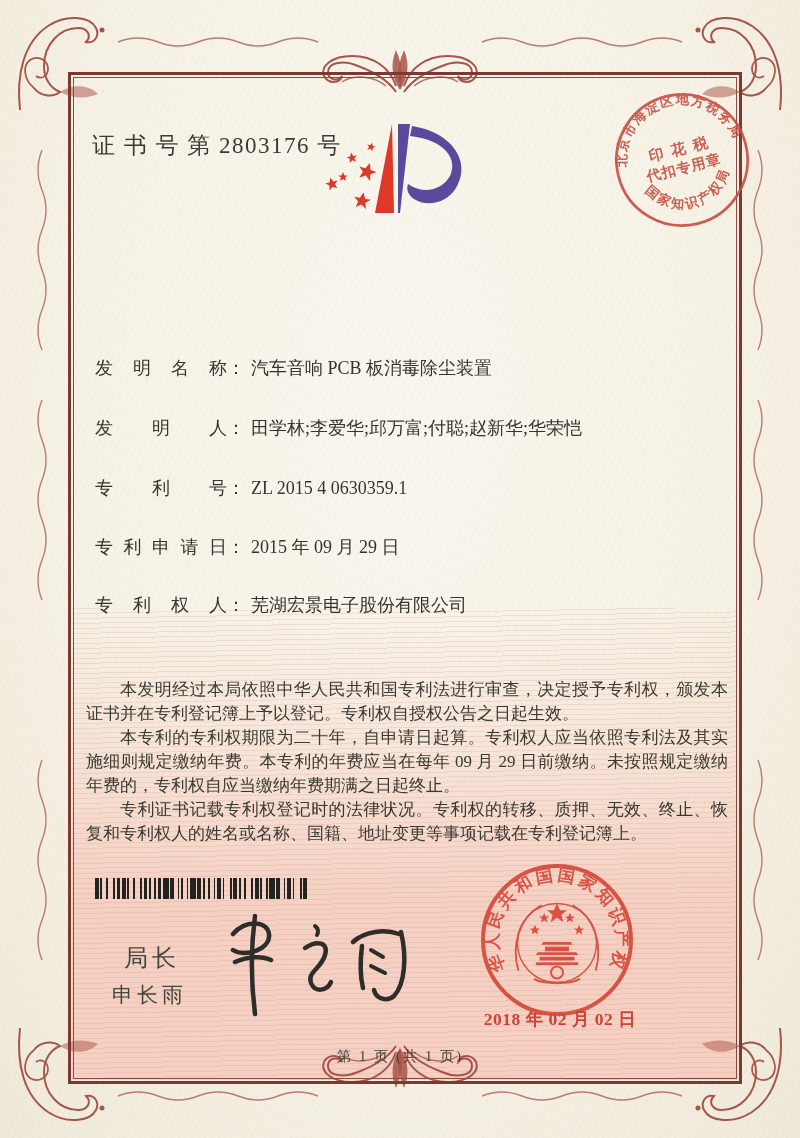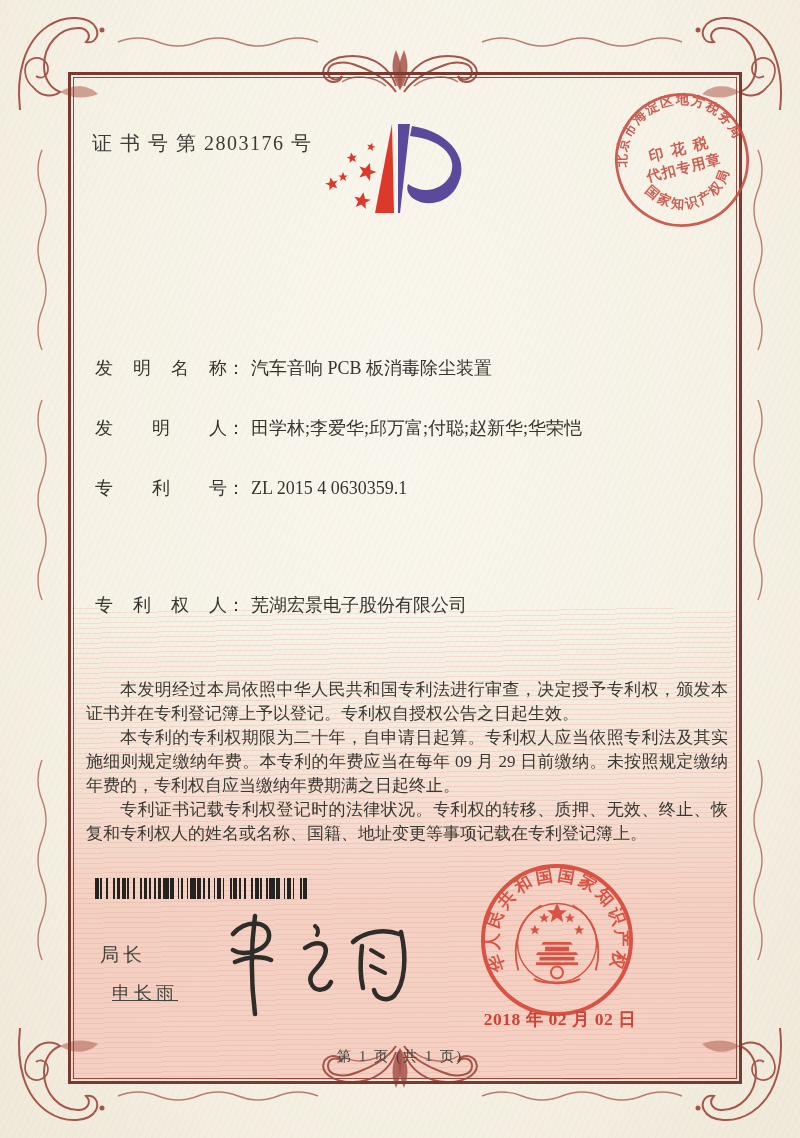--- a/index.html
+++ b/index.html
@@ -27,21 +27,21 @@
     position:absolute; left:68px; right:58px; top:72px; bottom:54px; z-index:4;
     border:3px solid #7c392f; pointer-events:none;
   }
   .bframe::after {
     content:""; position:absolute; inset:2px; border:1px solid #8d4a3e;
   }
   .content { position:absolute; inset:0; z-index:5; }
 
   .cert-no {
     position:absolute; left:92px; top:130px;
-    font-size:20px; letter-spacing:1.5px; color:#3c3a35;
+    font-size:23px; letter-spacing:1.5px; color:#3c3a35;
   }
   .logo { position:absolute; left:312px; top:110px; width:185px; height:128px; }
   .tax-stamp { position:absolute; left:608px; top:86px; width:148px; height:148px; transform:rotate(-14deg); opacity:.88; }
 
   .doc-title {
     position:absolute; left:0; right:0; top:246px; text-align:center;
     font-size:42px; font-weight:700; color:#292825;
     letter-spacing:27px; padding-left:27px;
   }
 
@@ -53,22 +53,22 @@
   .paras { position:absolute; left:86px; width:642px; top:678px; }
   .paras p {
     font-size:17px; line-height:24px; color:#3a3832;
     text-align:justify; text-indent:2em;
   }
 
   .barcode { position:absolute; left:95px; top:878px; width:212px; height:21px; display:flex; overflow:hidden; }
   .barcode i { display:block; height:100%; background:#242320; flex:none; }
   .barcode i.g { background:transparent; }
 
-  .signer-title { position:absolute; left:100px; top:942px; font-size:19px; letter-spacing:4px; color:#45443f; }
-  .signer-name  { position:absolute; left:112px; top:981px; font-size:18px; letter-spacing:4px; color:#45443f;text-decoration:underline; }
+  .signer-title { position:absolute; left:124px; top:942px; font-size:24px; letter-spacing:4px; color:#45443f; }
+  .signer-name  { position:absolute; left:112px; top:981px; font-size:21px; letter-spacing:4px; color:#45443f; }
   .signature { position:absolute; left:205px; top:902px; width:225px; height:118px; }
 
   .big-seal { position:absolute; left:462px; top:845px; width:190px; height:190px; opacity:.92; }
   .seal-date {
     position:absolute; left:465px; top:1007px; width:190px; text-align:center;
     font-size:17.5px; font-weight:700; color:#ce4335; letter-spacing:0.5px; white-space:nowrap;
   }
   .footer {
     position:absolute; left:0; right:0; top:1047px; text-align:center;
     font-size:14.5px; letter-spacing:2px; color:#46443e;
@@ -166,20 +166,23 @@
 
 
     <div class="frow r1">
       <span class="flabel">发明人</span><span class="fcolon">：</span><span>田学林;李爱华;邱万富;付聪;赵新华;华荣恺</span>
     </div>
     <div class="frow r0">
       <span class="flabel">发明名称</span><span class="fcolon">：</span><span>汽车音响 PCB 板消毒除尘装置</span>
     </div>
     <div class="frow r2">
       <span class="flabel">专利号</span><span class="fcolon">：</span><span>ZL 2015 4 0630359.1</span>
+    </div>
+    <div class="frow r3">
+      <span class="flabel">专利申请日</span><span class="fcolon">：</span><span>2015 年 09 月 29 日</span>
     </div>
     <div class="frow r4">
       <span class="flabel">专利权人</span><span class="fcolon">：</span><span>芜湖宏景电子股份有限公司</span>
     </div>
 
     <div class="paras">
       <p>本发明经过本局依照中华人民共和国专利法进行审查，决定授予专利权，颁发本证书并在专利登记簿上予以登记。专利权自授权公告之日起生效。</p>
       <p>本专利的专利权期限为二十年，自申请日起算。专利权人应当依照专利法及其实施细则规定缴纳年费。本专利的年费应当在每年 09 月 29 日前缴纳。未按照规定缴纳年费的，专利权自应当缴纳年费期满之日起终止。</p>
       <p>专利证书记载专利权登记时的法律状况。专利权的转移、质押、无效、终止、恢复和专利权人的姓名或名称、国籍、地址变更等事项记载在专利登记簿上。</p>
     </div>

